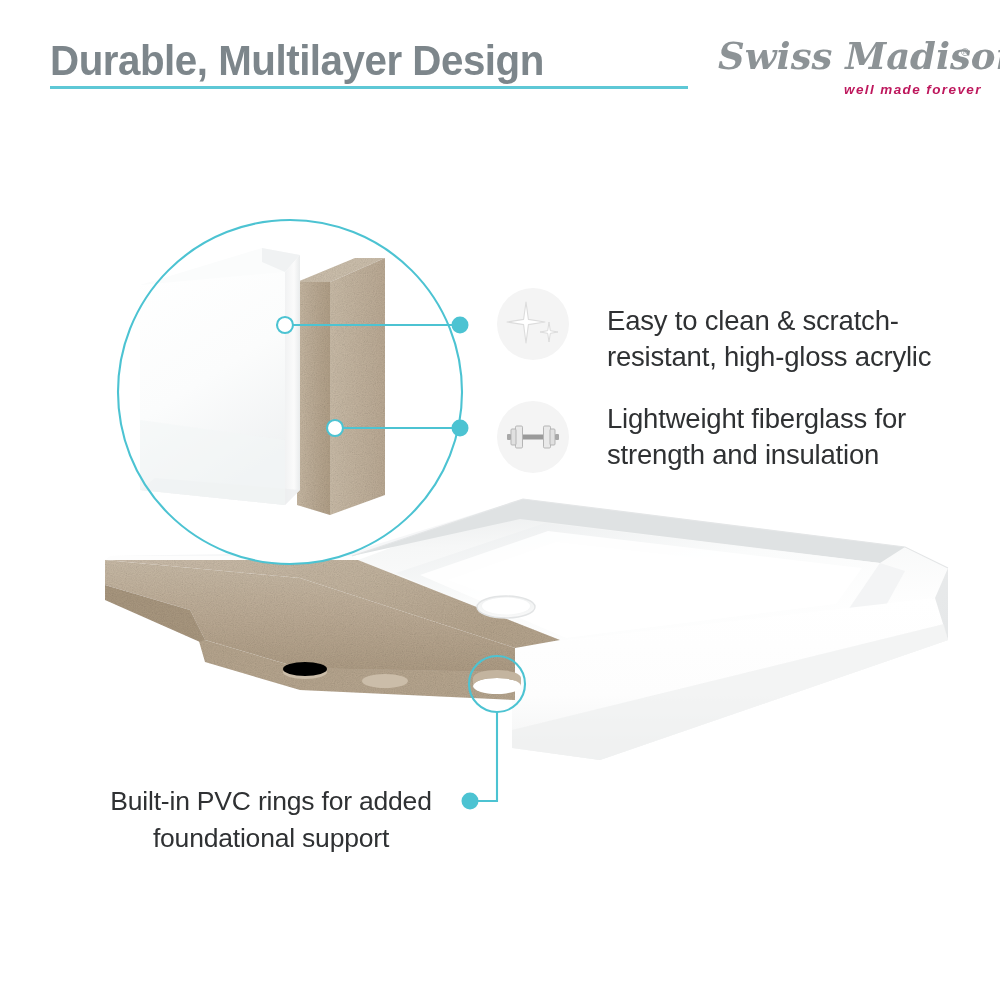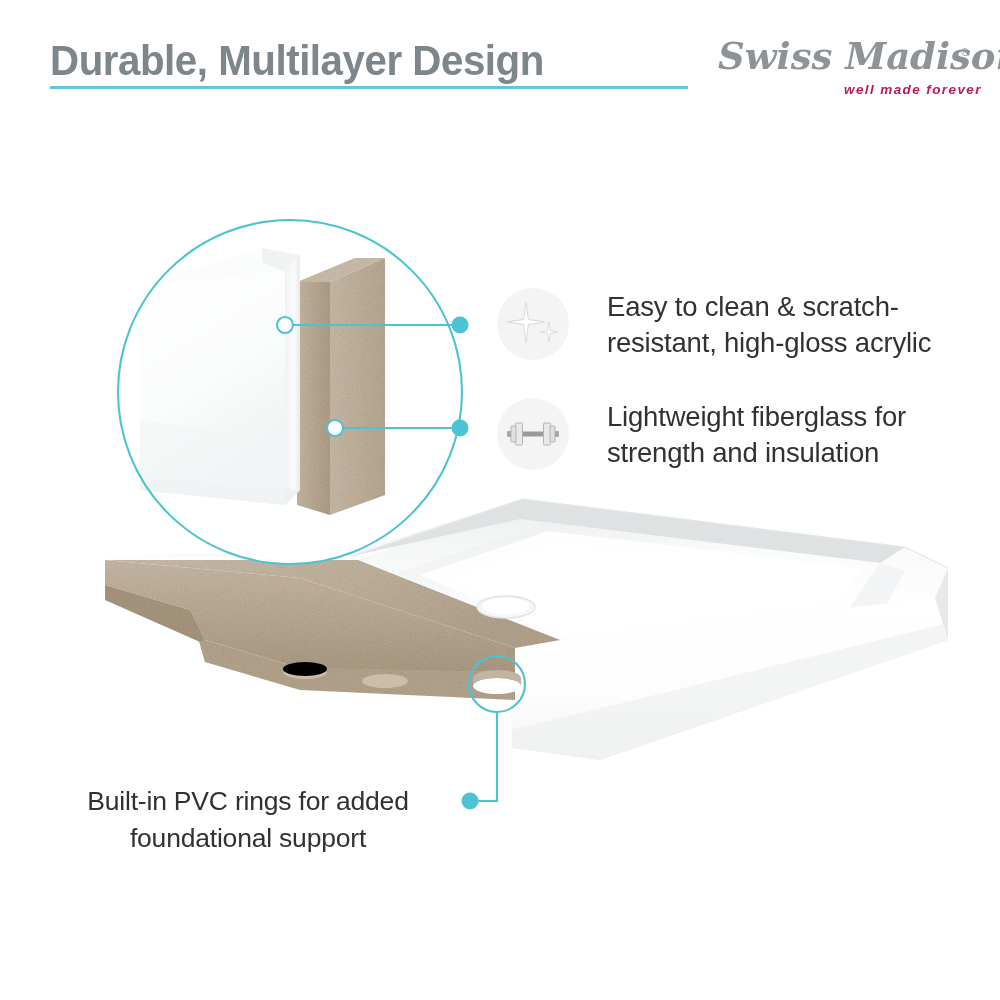--- a/index.html
+++ b/index.html
@@ -89,45 +89,45 @@
     white-space: nowrap;
   }
 
   
   .feature-row {
     position: absolute;
     display: flex;
     align-items: flex-start;
   }
   #feature-row-0 { left: 497px; top: 288px; }
-  #feature-row-1 { left: 497px; top: 398px; }
+  #feature-row-1 { left: 497px; top: 386px; align-items: flex-end; }
 
   .feature-icon-circle {
     width: 72px;
     height: 72px;
     border-radius: 50%;
     background: #f4f4f4;
     flex: 0 0 auto;
     position: relative;
   }
   .feature-text {
     margin-left: 38px;
-    margin-top: 1px;
+    margin-top: 15px;
     font-size: 27.5px;
     line-height: 36px;
     color: #2f3133;
     font-weight: 400;
     white-space: pre-line;
     letter-spacing: -0.2px;
   }
 
   
   #pvc-caption {
     position: absolute;
-    left: 62px;
+    left: 85px;
     top: 783px;
     width: 372px;
     text-align: center;
     font-size: 26.5px;
     line-height: 37px;
     color: #2f3133;
     white-space: pre-line;
     letter-spacing: -0.2px;
   }
 

